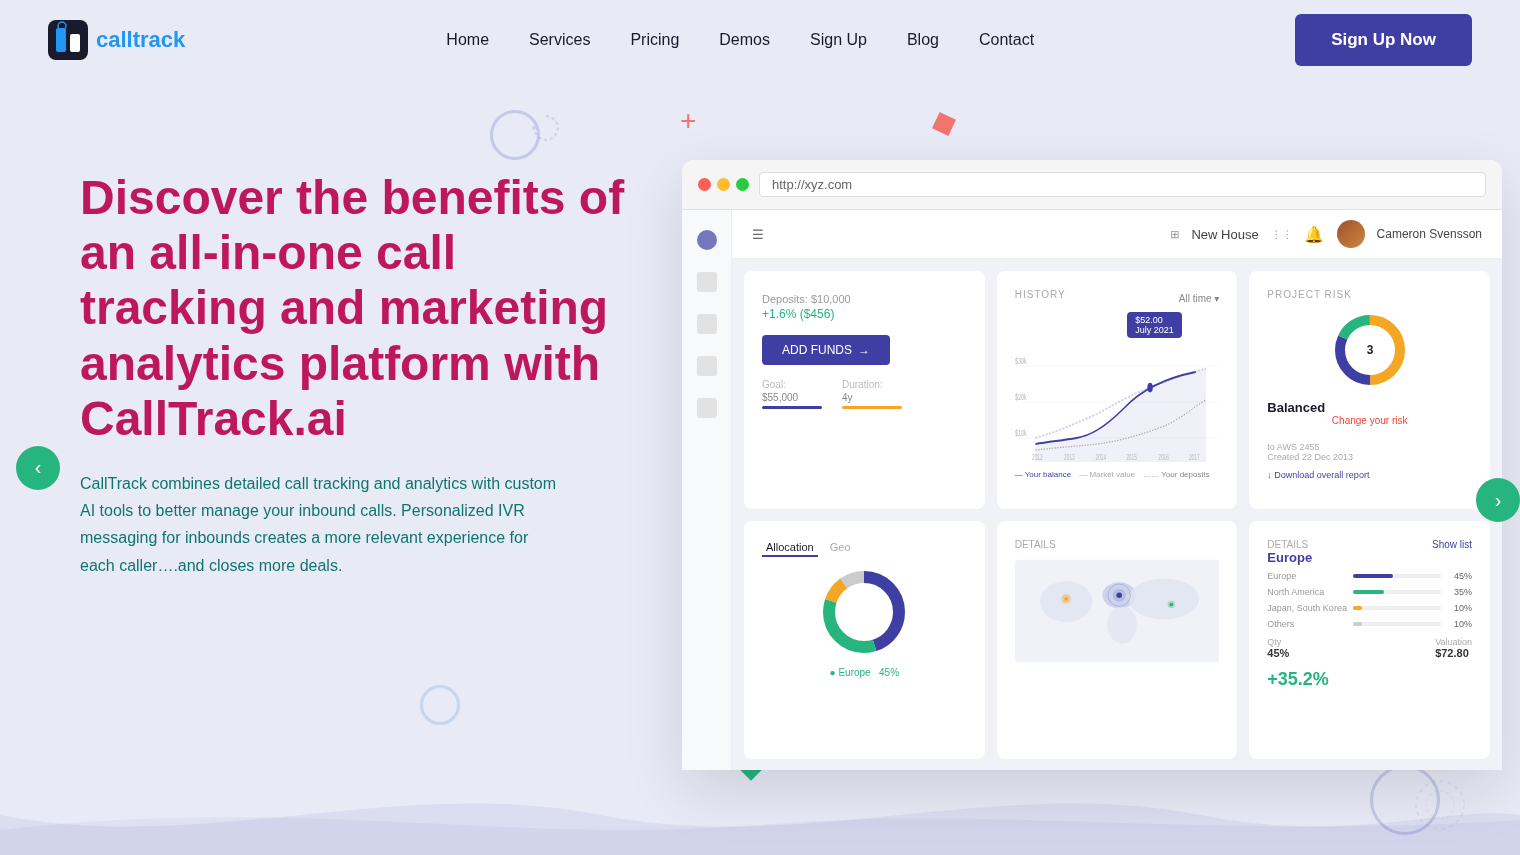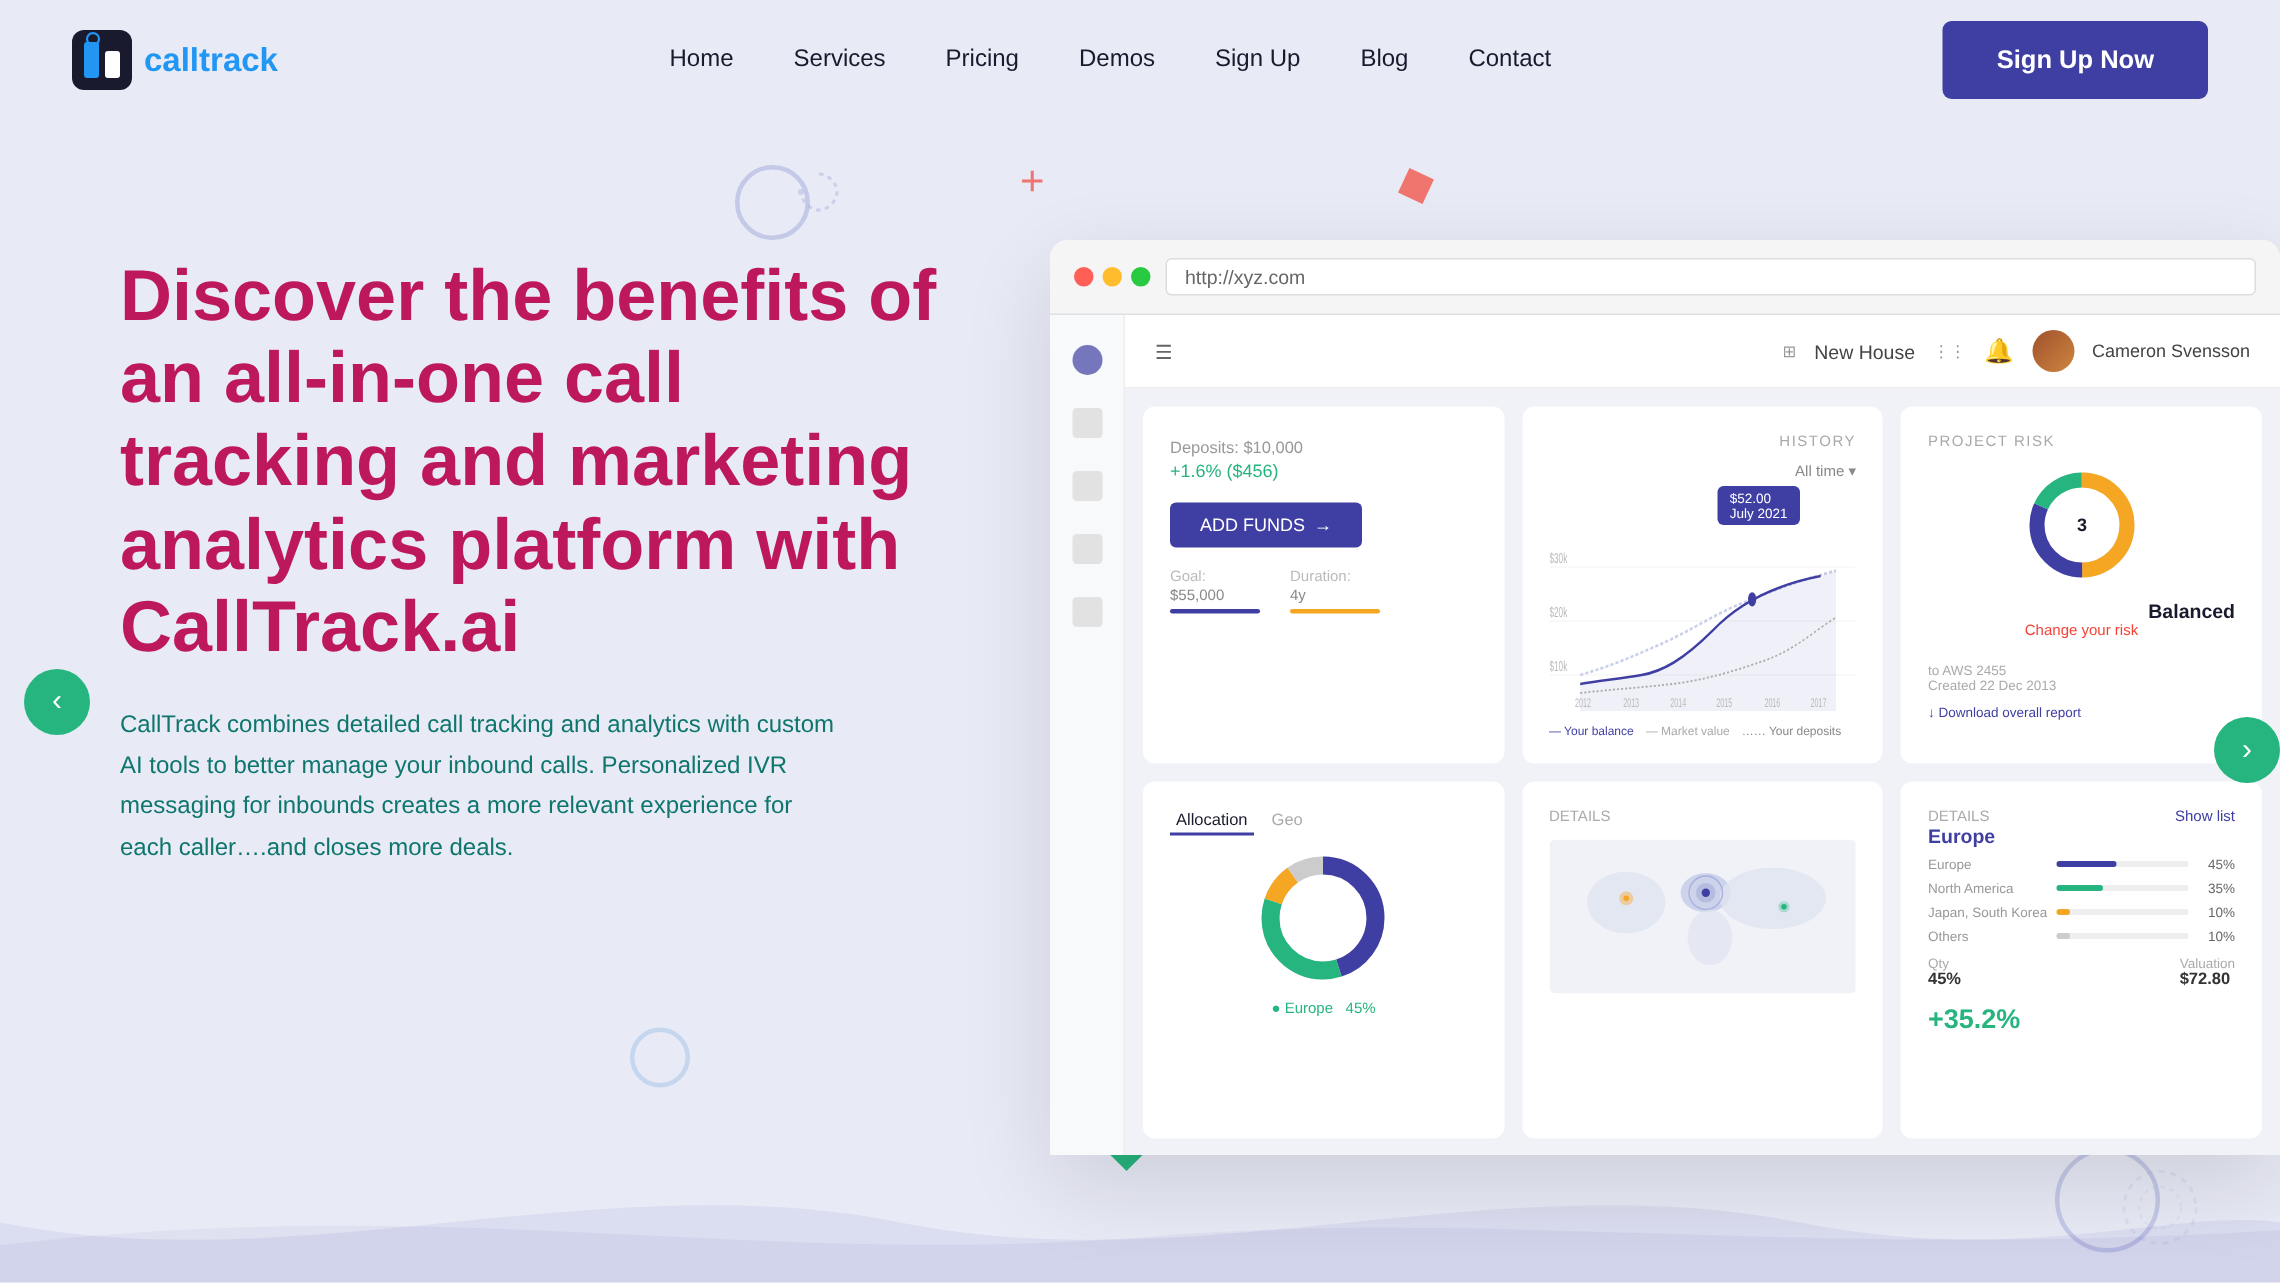--- a/index.html
+++ b/index.html
@@ -155,21 +155,21 @@
       border: none;
       color: #fff;
       font-size: 20px;
     }
     .slider-arrow-left { left: 16px; }
     .slider-arrow-right { right: 0px; }
 
     
     .browser-mockup {
       position: absolute;
-      right: 0;
+      right: 18px;
       top: 80px;
       width: 820px;
       background: #fff;
       border-radius: 12px 12px 0 0;
       box-shadow: 0 20px 60px rgba(0,0,0,0.12);
       overflow: hidden;
       z-index: 5;
     }
     .browser-bar {
       display: flex;
@@ -345,21 +345,21 @@
       font-size: 10px;
       color: #aaa;
       text-transform: uppercase;
       letter-spacing: 1px;
     }
     .risk-donut {
       margin: 10px auto;
       display: block;
     }
     .risk-label {
-      text-align: right;
+      text-align: left;
       font-size: 13px;
       font-weight: 600;
       color: #1a1a2e;
     }
     .risk-sub {
       text-align: center;
       font-size: 10px;
       color: #f44336;
     }
     .alloc-tabs {
@@ -549,21 +549,21 @@
               </div>
               <div class="balance-meta-item">
                 <div class="label">Duration:</div>
                 <div>4y</div>
                 <div class="bar bar-yellow"></div>
               </div>
             </div>
           </div>
 
           <div class="card card-history">
-            <div style="display:flex;justify-content:space-between;align-items:flex-end;margin-bottom:4px;flex-direction:column;">
+            <div style="display:flex;justify-content:space-between;align-items:center;margin-bottom:4px;">
               <div class="card-title">HISTORY</div>
               <div style="font-size:10px;color:#888;">All time ▾</div>
             </div>
             
             <div style="position:relative;display:inline-block;background:#3f3fa3;color:#fff;border-radius:4px;padding:3px 8px;font-size:9px;margin-bottom:4px;margin-left:55%;">
               <span>$52.00</span><br>
               <span>July 2021</span>
             </div>
             <svg class="history-chart" viewBox="0 0 300 100" preserveAspectRatio="none">
 

